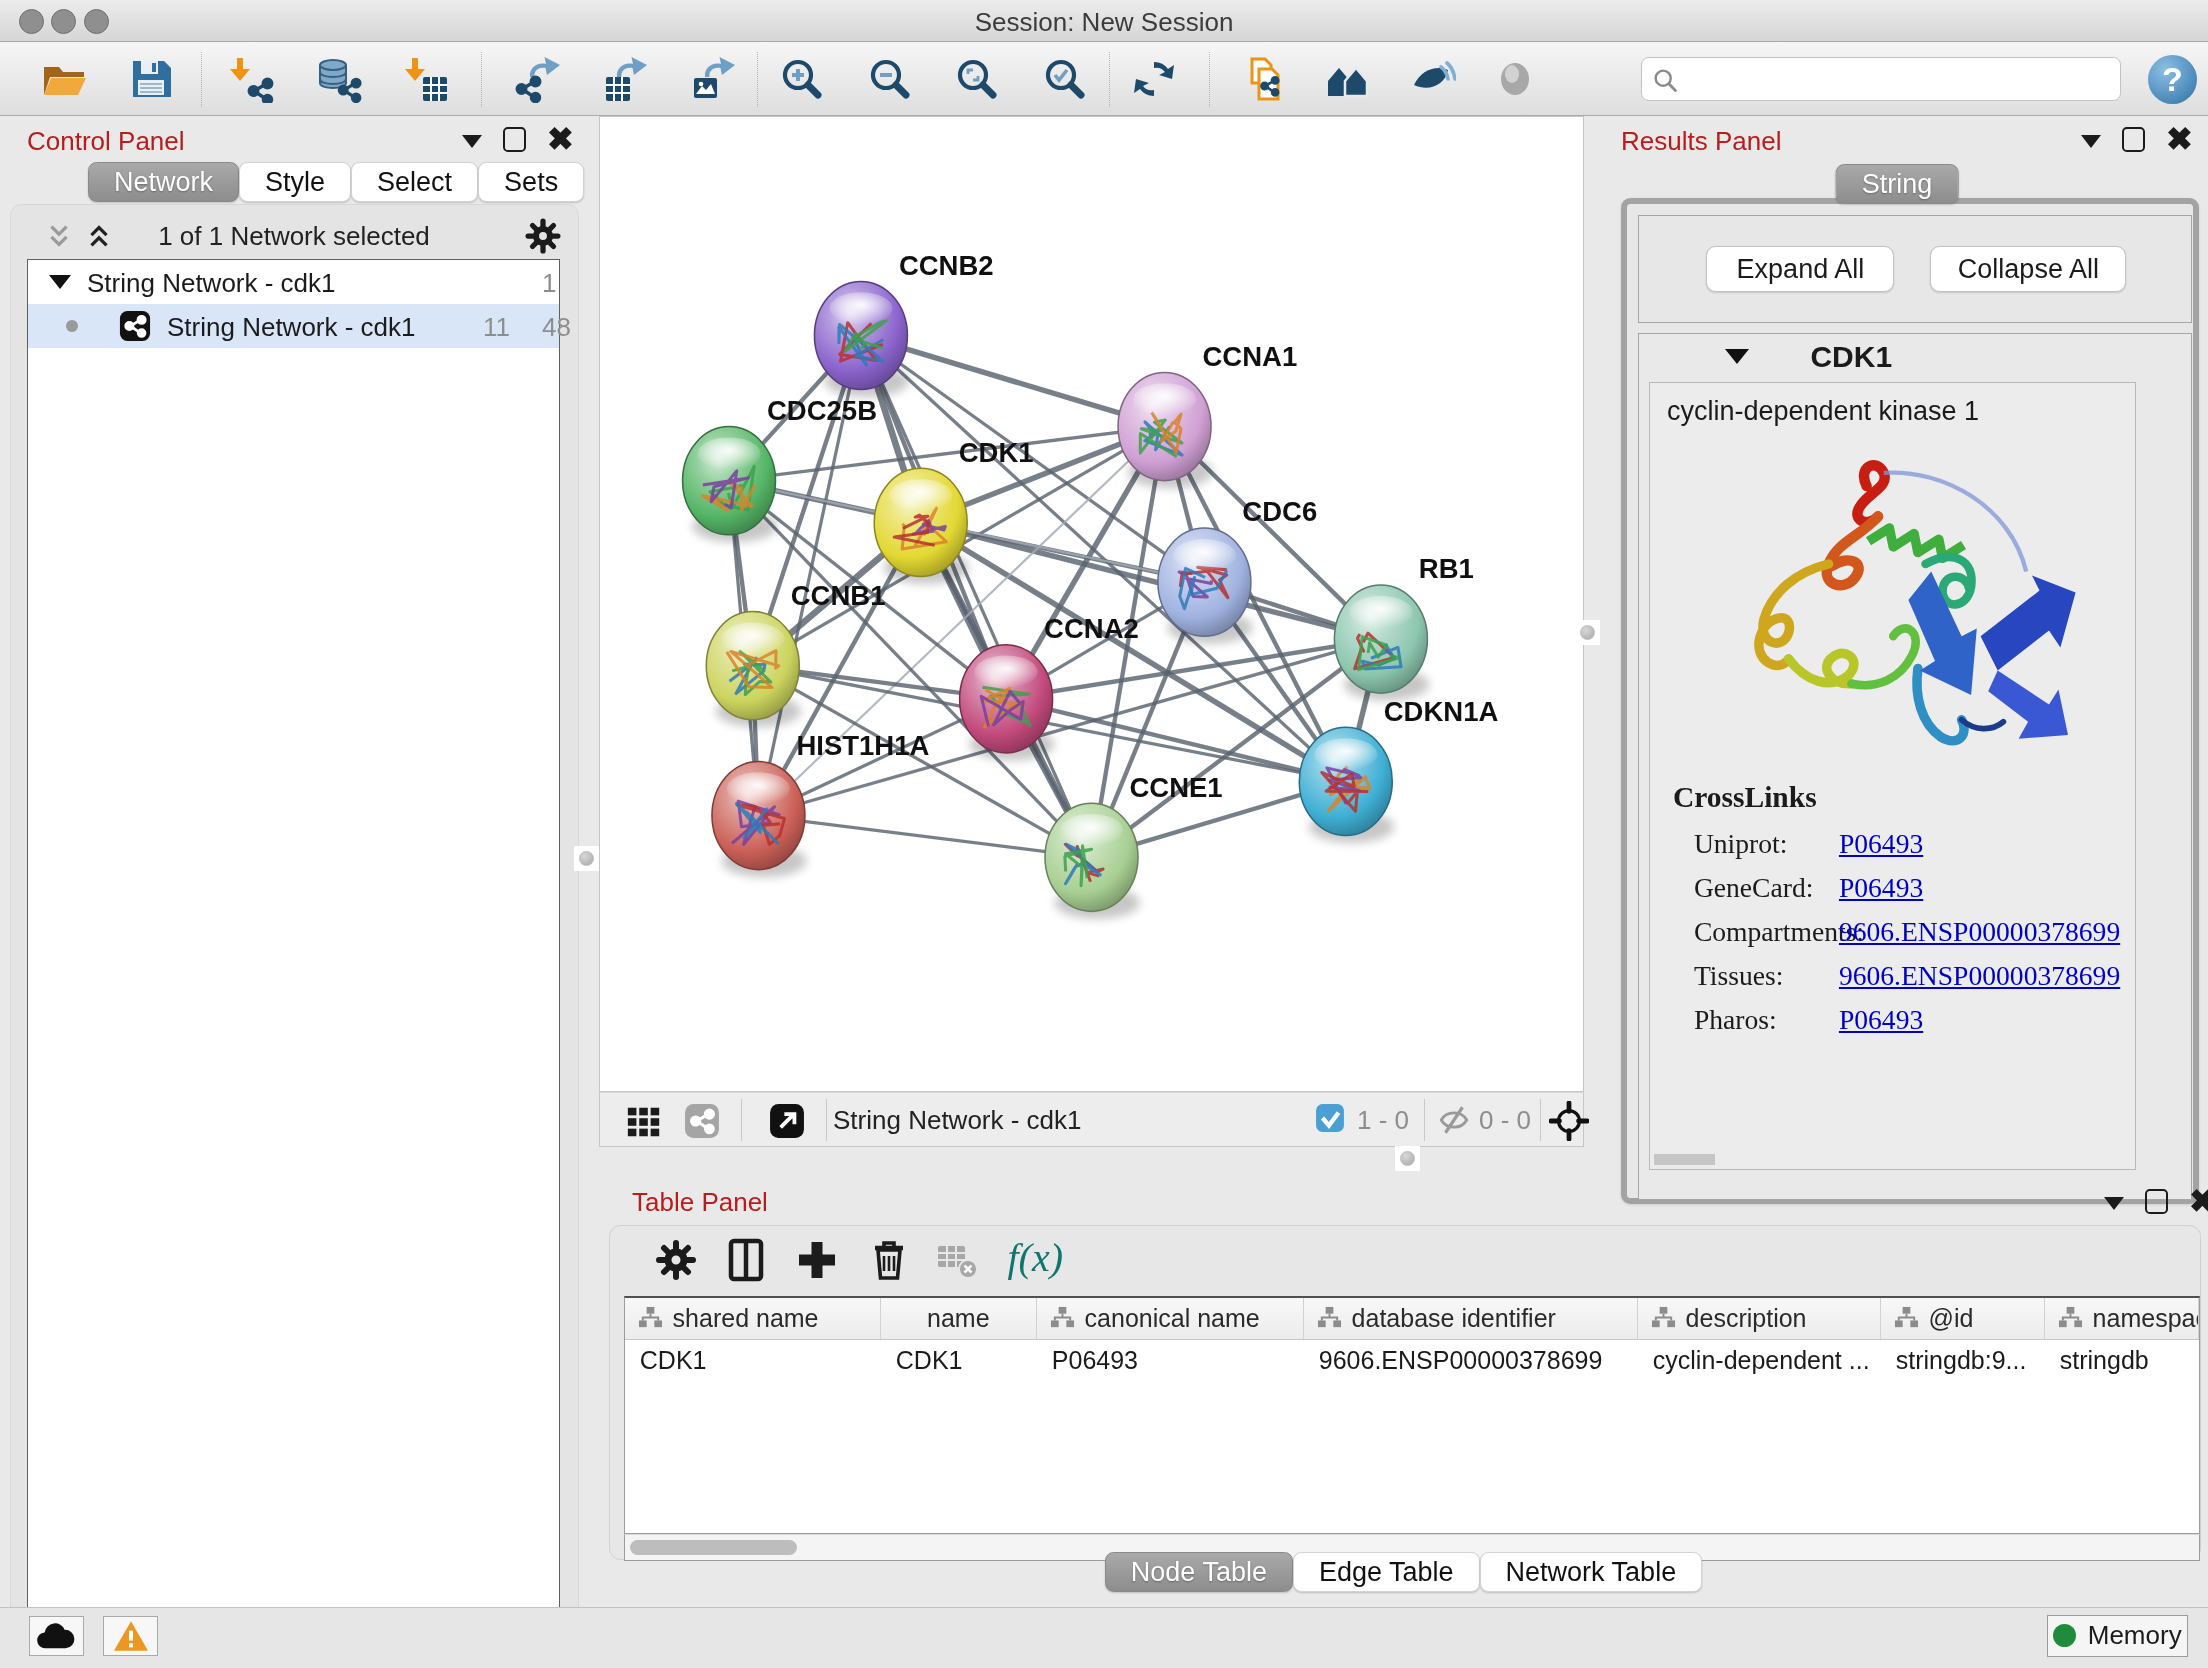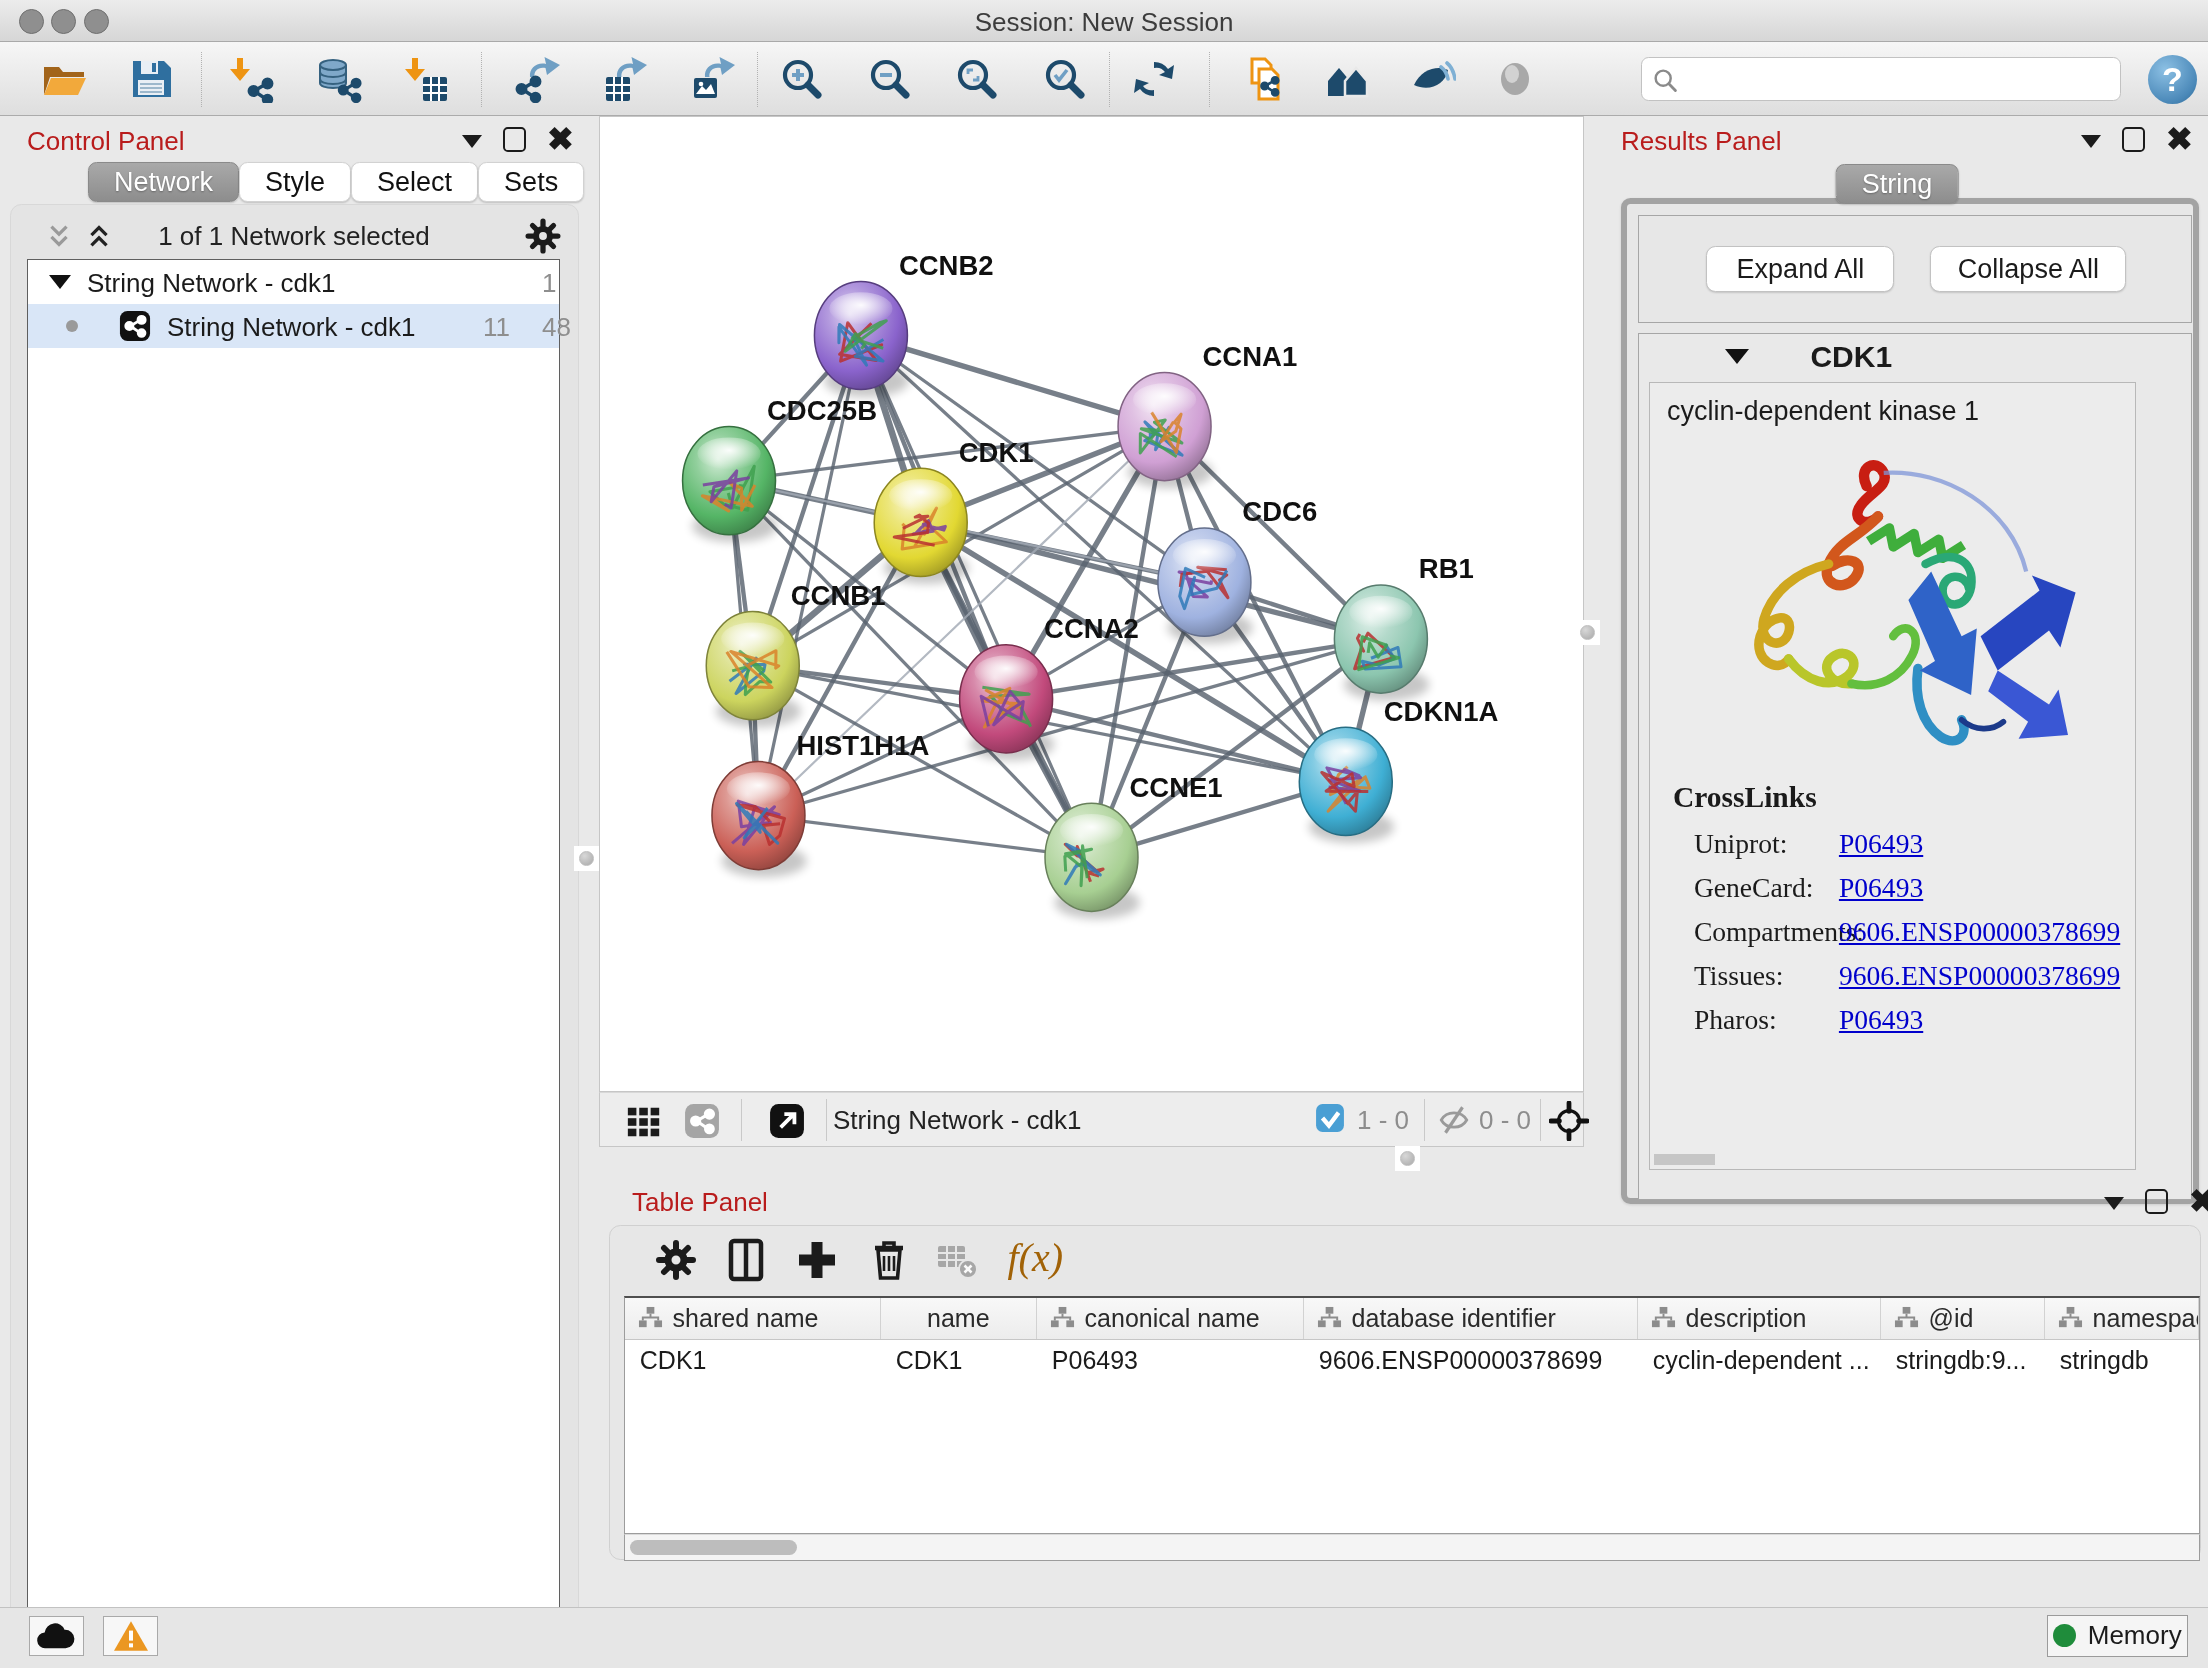--- a/index.html
+++ b/index.html
@@ -108,21 +108,21 @@
   .xl-link { position:absolute; left:145px; top:5.7px; color:#0000cc; text-decoration:underline; }
   #rp-scrollstub { position:absolute; left:3.8px; bottom:3.8px; width:61px; height:11.4px; background:#c6c6c6; }
 
   
   #table-panel { position:absolute; left:599px; top:1170px; width:1609px; height:438px; }
   #tp-title { position:absolute; left:33px; top:17px; }
   #tp-box { position:absolute; left:9.5px; top:55px; width:1592px; height:335px;
     background:#e7e7e7; border:1px solid #d0d0d0; border-radius:11.4px; }
   .tp-icon { position:absolute; top:9.5px; width:48px; height:48px; }
   #tp-fx { position:absolute; left:398px; top:7.6px; font-family:"Liberation Serif", serif;
-    font-style:italic; font-size:40px; color:#a16207; }
+    font-style:italic; font-size:40px; color:#0f766e; }
   #grid-box { position:absolute; left:14.3px; top:70px; width:1576px; height:238px;
     background:#fff; border:1px solid #9c9c9c; border-top:2.9px solid #4f4f4f; }
   #grid-head { display:flex; height:42px; background:linear-gradient(#f8f8f8,#ececec);
     border-bottom:1px solid #c6c6c6; }
   .gh-cell { position:relative; border-right:1px solid #d2d2d2; font-size:25px; color:#2a2a2a;
     display:flex; align-items:center; overflow:hidden; white-space:nowrap; flex:none; }
   .gh-cell svg { margin:0 9.5px 0 13.3px; flex:none; }
   .gh-cell.noicon { justify-content:center; }
   #grid-row { display:flex; height:40px; font-size:25px; }
   .gr-cell { padding-left:15px; display:flex; align-items:center; overflow:hidden;
@@ -818,20 +818,25 @@
           <div class="gr-cell" style="width: 334px;">9606.ENSP00000378699</div>
           <div class="gr-cell" style="width: 243px;">cyclin-dependent ...</div>
           <div class="gr-cell" style="width: 164px;">stringdb:9...</div>
           <div class="gr-cell" style="width: 154px;">stringdb</div>
         </div>
     </div>
     <div id="tp-scroll">
       <div id="tp-thumb"></div>
     </div>
   </div>
+  <div id="tp-tabs">
+      <div class="tab sel">Node Table</div>
+      <div class="tab">Edge Table</div>
+      <div class="tab">Network Table</div>
+    </div>
 </div>
 
 <div class="gripbox" style="left:574px; top:846px;">
     <div class="grip"></div>
   </div>
 <div class="gripbox" style="left:1575px; top:620px;">
     <div class="grip"></div>
   </div>
 <div class="gripbox" style="left:1395px; top:1146px;">
     <div class="grip"></div>

